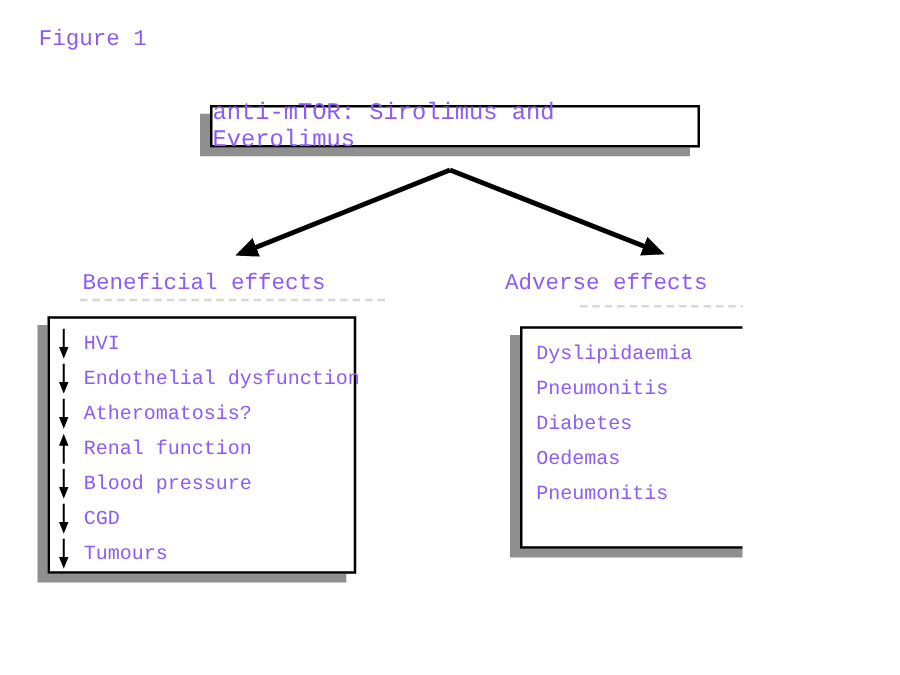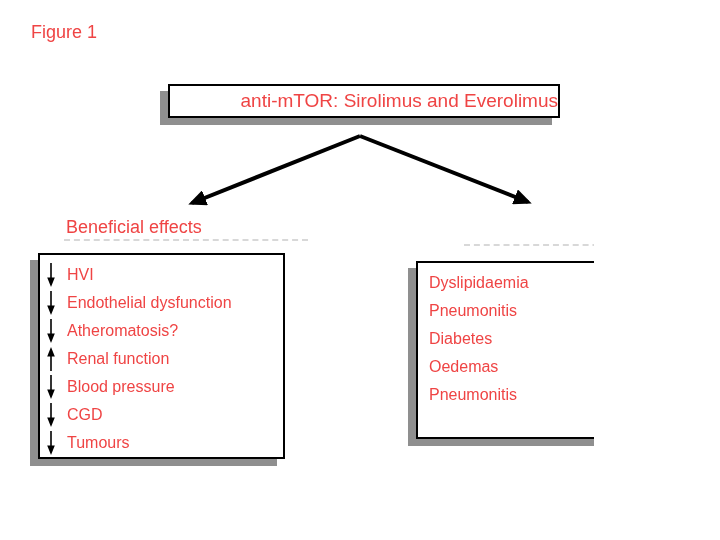--- a/index.html
+++ b/index.html
@@ -1,19 +1,19 @@
 <!DOCTYPE html>
 <html><head>
 <meta charset="utf-8">
 <style>
   html,body{margin:0;padding:0;background:#ffffff;}
   .canvas{
     position:relative;width:594px;height:540px;overflow:hidden;
-    background:#ffffff;color:#ef4444;
-    font-family:Liberation Sans, sans-serif;
+    background:#ffffff;color:#8b5cf6;
+    font-family:Liberation Mono, monospace;
   }
   .figure-label{
     position:absolute;left:31px;top:22px;
     font-size:18px;line-height:20px;
   }
   .main-box{
     position:absolute;left:168px;top:84px;width:392px;height:34px;
     box-sizing:border-box;border:2px solid #000000;background:#ffffff;
     box-shadow:-8px 7px 0 #8f8f8f;
     display:flex;align-items:center;justify-content:flex-end;
@@ -136,20 +136,21 @@
           <svg class="down-glyph" width="10" height="26" viewBox="0 0 10 26" xmlns="http://www.w3.org/2000/svg">
             <line x1="5" y1="1" x2="5" y2="17" stroke="#000000" stroke-width="1.6"></line>
             <polygon points="1.2,15.5 8.8,15.5 5,25" fill="#000000"></polygon>
           </svg>
 
         </span>
         <span class="row-text">Tumours</span>
       </div>
     </div>
 
+  <div class="section-label adverse-label">Adverse effects</div>
   <div class="smudge smudge-right"></div>
 
   <div class="effects-box adverse-box">
 
       <div class="row">
         <span class="row-text">Dyslipidaemia</span>
       </div>
 
       <div class="row">
         <span class="row-text">Pneumonitis</span>

